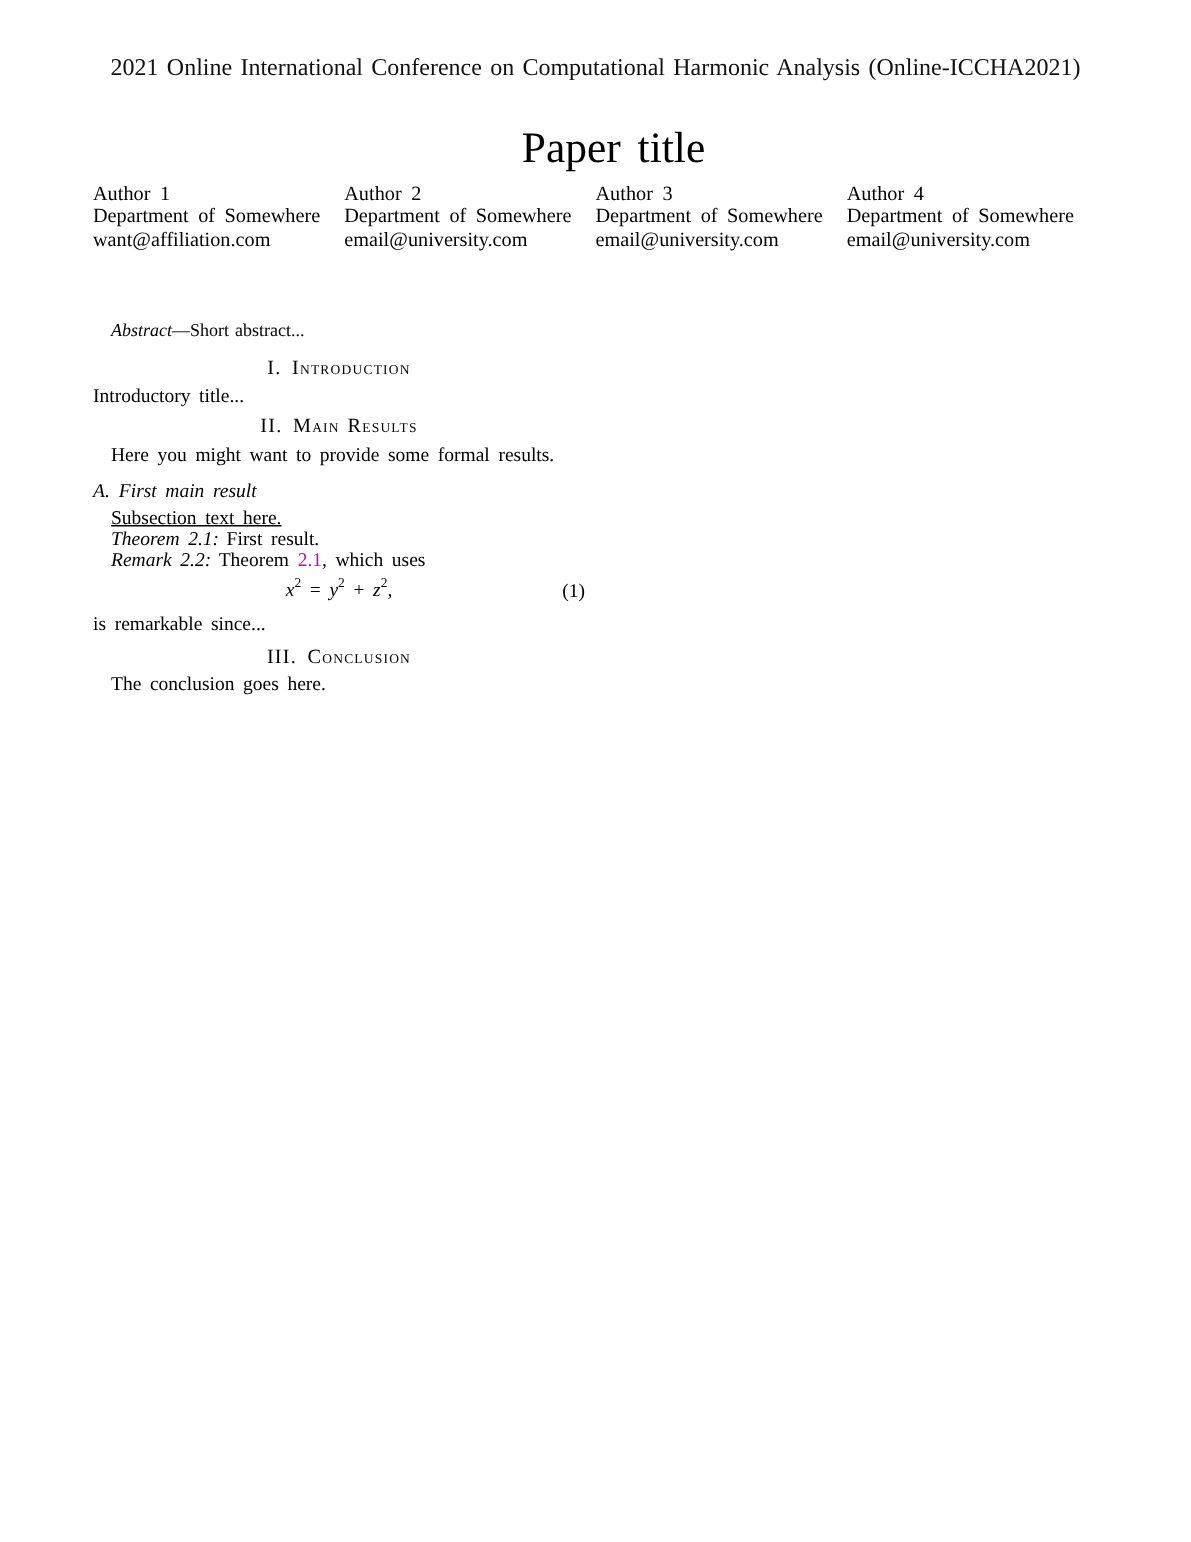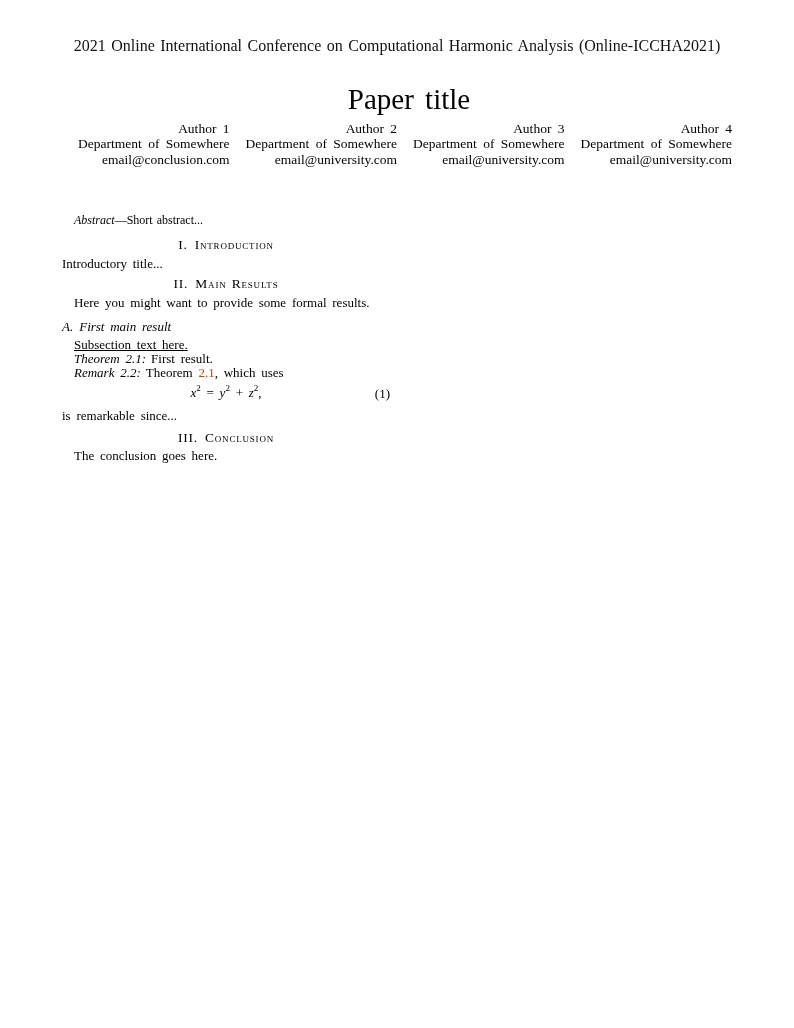--- a/index.html
+++ b/index.html
@@ -40,21 +40,21 @@
   .authors-row {
     position: absolute;
     top: 121px;
     left: 62px;
     width: 670px;
     display: flex;
     flex-direction: row;
   }
   .author-block {
     flex: 1 1 0;
-    text-align: right;
+    text-align: left;
     font-size: 13.5px;
     line-height: 15.4px;
     word-spacing: 3px;
   }
   .left-column {
     position: absolute;
     left: 62px;
     top: 213px;
     width: 328px;
     font-size: 13px;
@@ -133,21 +133,21 @@
 <div class="page">
 
   <div class="conference-header">2021 Online International Conference on Computational Harmonic Analysis (Online-ICCHA2021)</div>
 
   <h1 class="paper-title">Paper title</h1>
 
   <div class="authors-row">
     <div class="author-block">
       <div>Author 1</div>
       <div>Department of Somewhere</div>
-      <div>email@conclusion.com</div>
+      <div>want@affiliation.com</div>
     </div>
     <div class="author-block">
       <div>Author 2</div>
       <div>Department of Somewhere</div>
       <div>email@university.com</div>
     </div>
     <div class="author-block">
       <div>Author 3</div>
       <div>Department of Somewhere</div>
       <div>email@university.com</div>
@@ -170,21 +170,21 @@
     <h3 class="sec-heading blk-h2"><span class="sec-num">II.</span><span>Main Results</span></h3>
 
     <p class="blk-results indent">Here you might want to provide some formal results.</p>
 
     <h4 class="blk-suba"><span class="suba-num">A.</span><span>First main result</span></h4>
 
     <p class="blk-subtext indent">Subsection text here.</p>
 
     <p class="blk-theorem indent"><span class="thm-label">Theorem 2.1:</span><span>First result.</span></p>
 
-    <p class="blk-remark indent"><span class="thm-label">Remark 2.2:</span><span>Theorem </span><a class="ref-link" id="ref-link" style="color: #c2410c;">2.1</a><span>, which uses</span></p>
+    <p class="blk-remark indent"><span class="thm-label">Remark 2.2:</span><span>Theorem </span><a class="ref-link" id="ref-link" style="color: #a21caf;">2.1</a><span>, which uses</span></p>
 
     <div class="eq-row blk-eq">
       <span class="eq-body"><span class="mvar">x</span><sup>2</sup><span> = </span><span class="mvar">y</span><sup>2</sup><span> + </span><span class="mvar">z</span><sup>2</sup><span>,</span></span>
       <span class="eq-number">(1)</span>
     </div>
 
     <p class="blk-after-eq">is remarkable since...</p>
 
     <h3 class="sec-heading blk-h3"><span class="sec-num">III.</span><span>Conclusion</span></h3>
 

